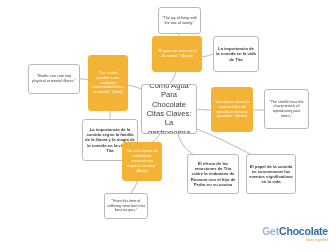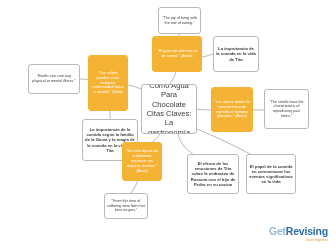--- a/index.html
+++ b/index.html
@@ -172,17 +172,17 @@
 
   <div class="node node-white t-head" style="left:187px; top:154px; width:52px; height:40px;">
     <span>El efecto de las emociones de Tita sobre la embarazo de Rosaura con el hijo de Pedro en su cocina</span>
   </div>
 
   <div class="node node-white t-head" style="left:246px; top:154px; width:50px; height:40px;">
     <span>El papel de la comida en conmemorar los eventos significativos en la vida</span>
   </div>
 
   <div class="logo">
-    <span class="logo-main"><span class="logo-get">Get</span><span class="logo-rev">Revising</span></span>
+    <span class="logo-main"><span class="logo-get">Get</span><span class="logo-rev">Chocolate</span></span>
     <span class="logo-sub">learn together</span>
   </div>
 
 </div>
 
 </body></html>

